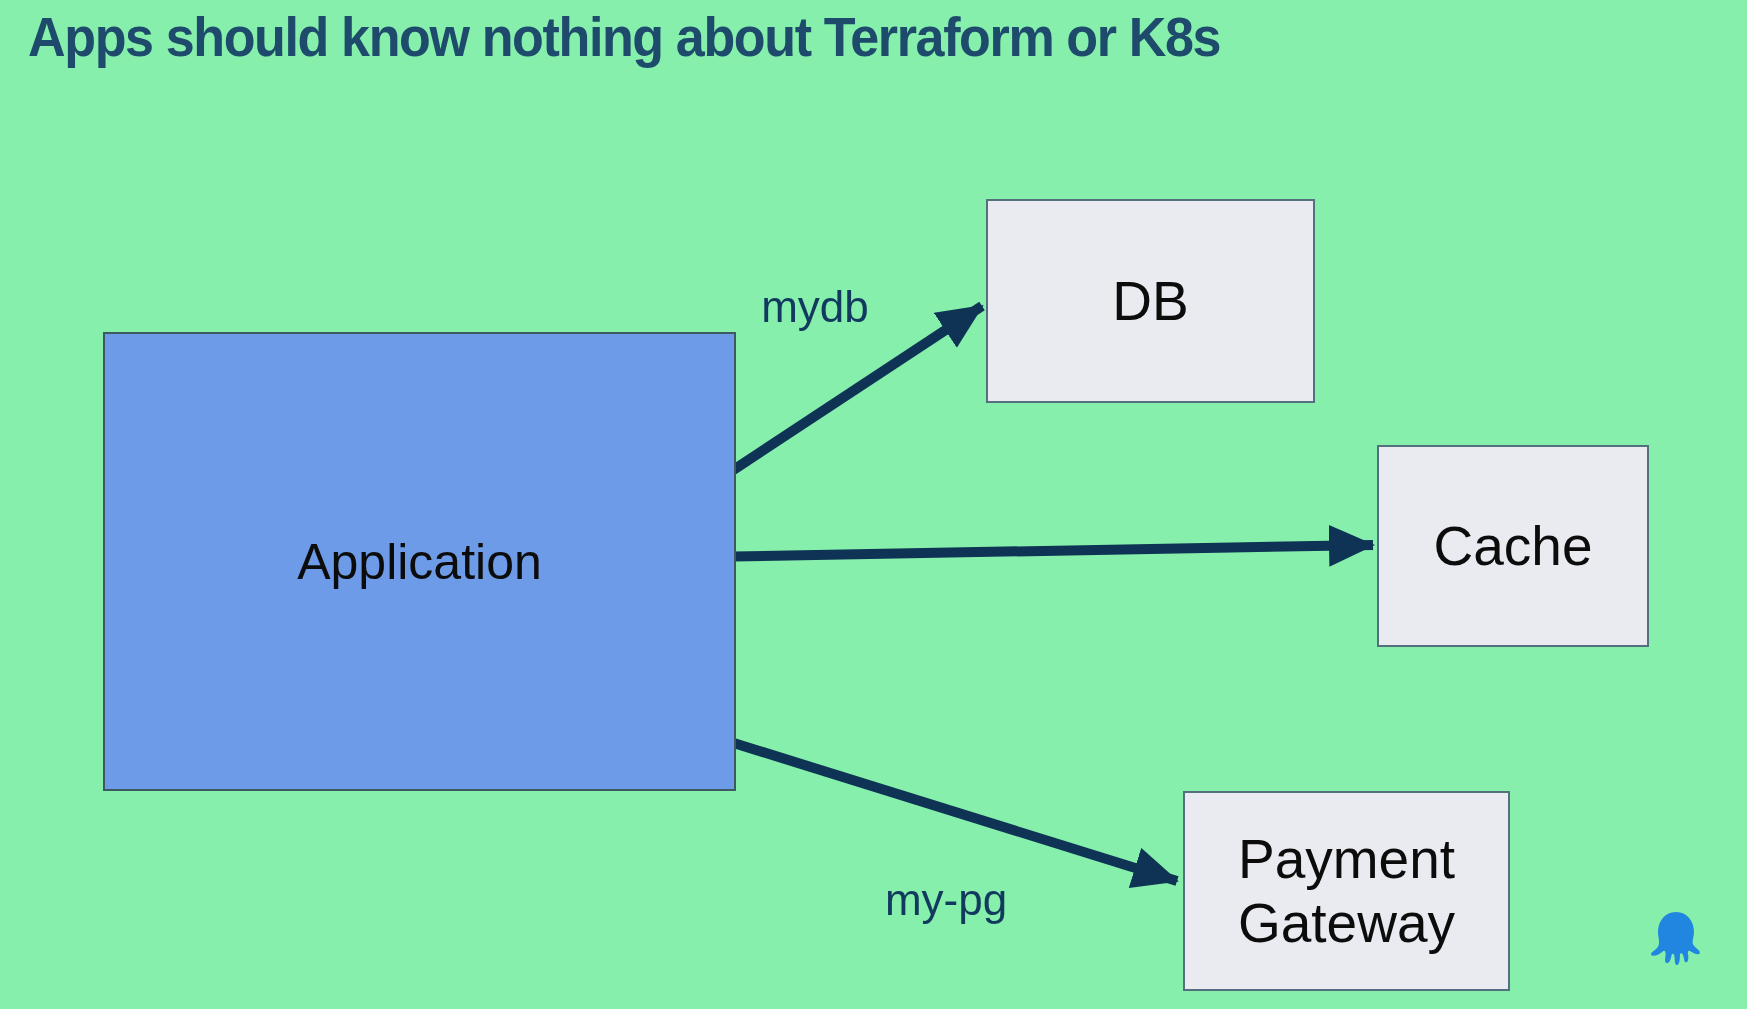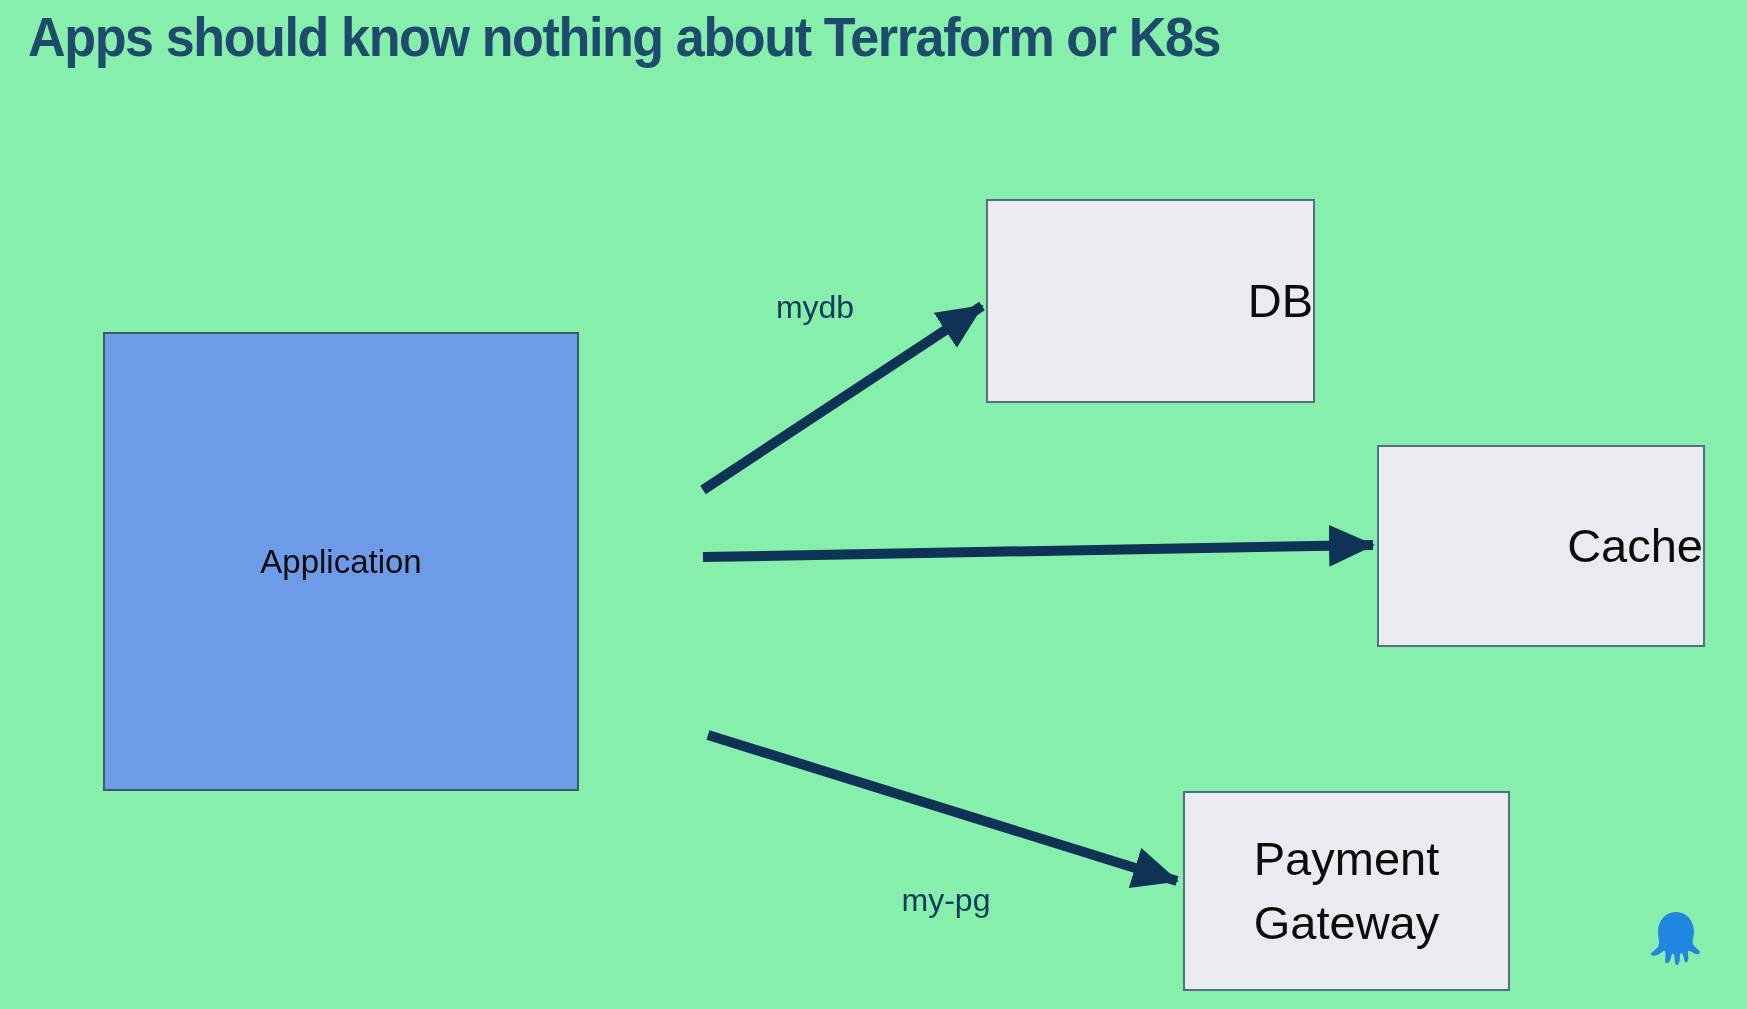--- a/index.html
+++ b/index.html
@@ -32,45 +32,44 @@
     position: absolute;
     display: flex;
     align-items: center;
     justify-content: center;
     text-align: center;
     box-sizing: border-box;
     color: #0c0c0c;
   }
   .node-application {
     left: 103px; top: 332px;
-    width: 476px; height: 459px;
+    width: 633px; height: 459px;
     background: #6d9be8;
     border: 2px solid #3d5a63;
-    font-size: 33px;
+    font-size: 50px;
   }
   .node-gray {
     background: #e9ebf1;
     border: 2px solid #54707f;
-    font-size: 47px;
+    font-size: 55px;
     line-height: 64px;
-    justify-content: flex-end;
   }
   .node-db    { left: 986px;  top: 199px; width: 329px; height: 204px; }
-  .node-cache { left: 1377px; top: 445px; width: 328px; height: 202px; }
+  .node-cache { left: 1377px; top: 445px; width: 272px; height: 202px; }
   .node-pg    { left: 1183px; top: 791px; width: 327px; height: 200px; padding: 8px 40px; }
   .arrows-layer {
     position: absolute;
     left: 0; top: 0;
     width: 1747px; height: 1009px;
     pointer-events: none;
   }
   .edge-label {
     position: absolute;
     transform: translate(-50%, -50%);
-    font-size: 32px;
+    font-size: 44px;
     color: #123a5e;
     white-space: nowrap;
   }
   .edge-label-mydb    { left: 815px;  top: 307px; }
   .edge-label-mycache { left: 1035px; top: 516px; }
   .edge-label-mypg    { left: 946px;  top: 888px; margin-top: 12px; }
   .octopus-logo {
     position: absolute;
     left: 1645px; top: 903px;
     width: 62px; height: 70px;

